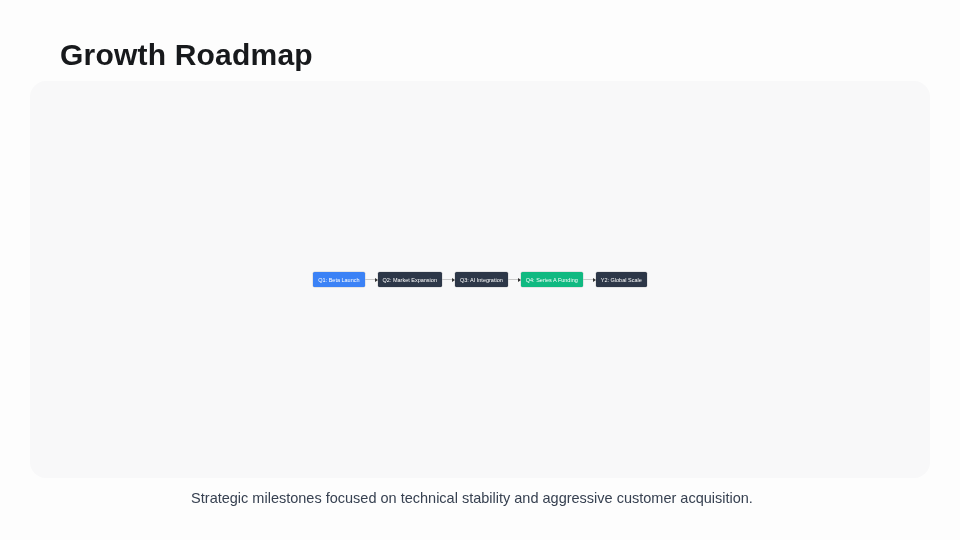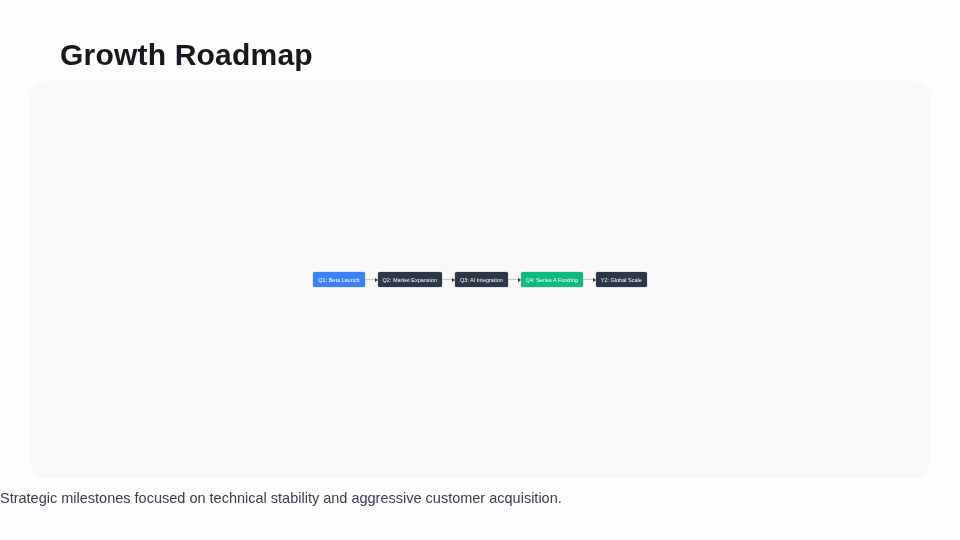--- a/index.html
+++ b/index.html
@@ -63,20 +63,21 @@
   }
   .edge-head {
     width: 0;
     height: 0;
     border-left: 3.5px solid #333333;
     border-top: 2.5px solid transparent;
     border-bottom: 2.5px solid transparent;
   }
   .caption {
     margin: 10px 16px 0 0;
+    text-align: center;
     font-size: 14.5px;
     line-height: 20px;
     color: #374151;
   }
 </style>
 </head>
 <body>
 
 <div class="page">
   <h1 class="title">Growth Roadmap</h1>

